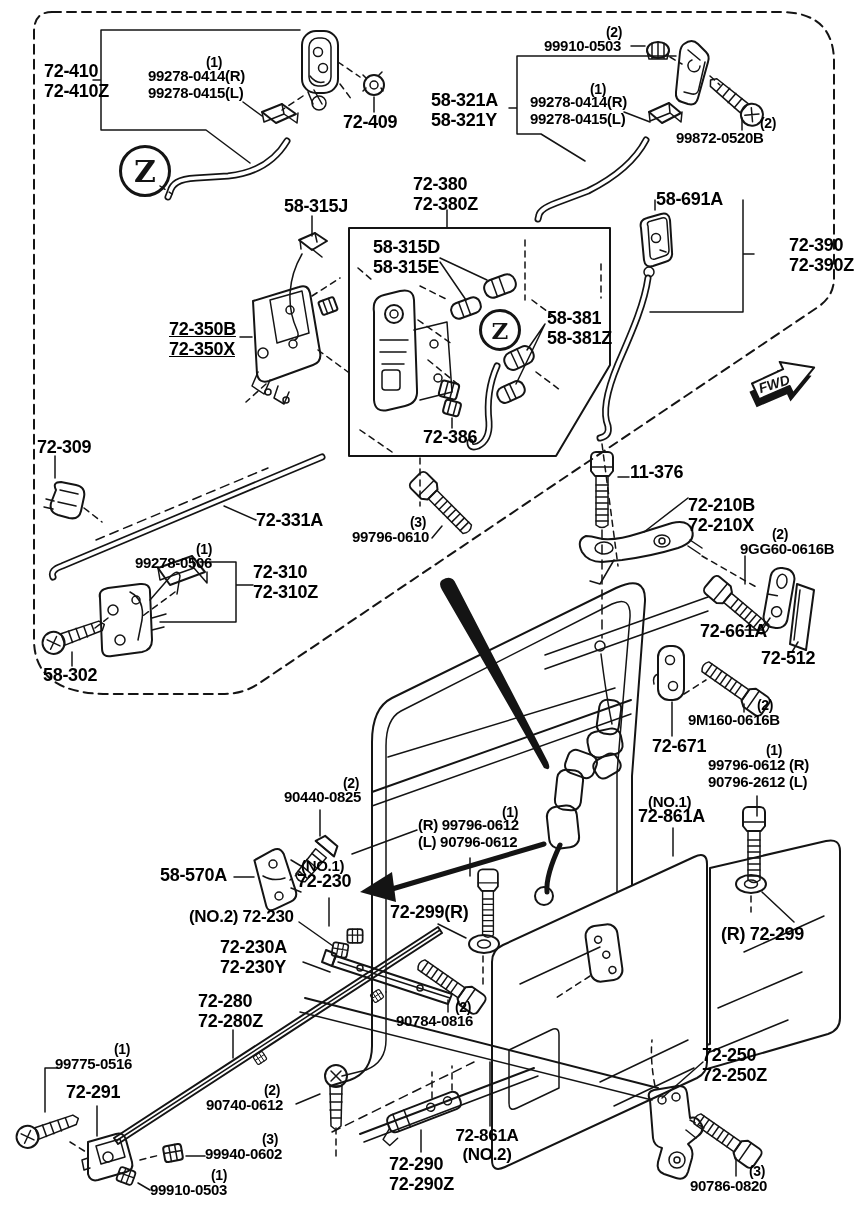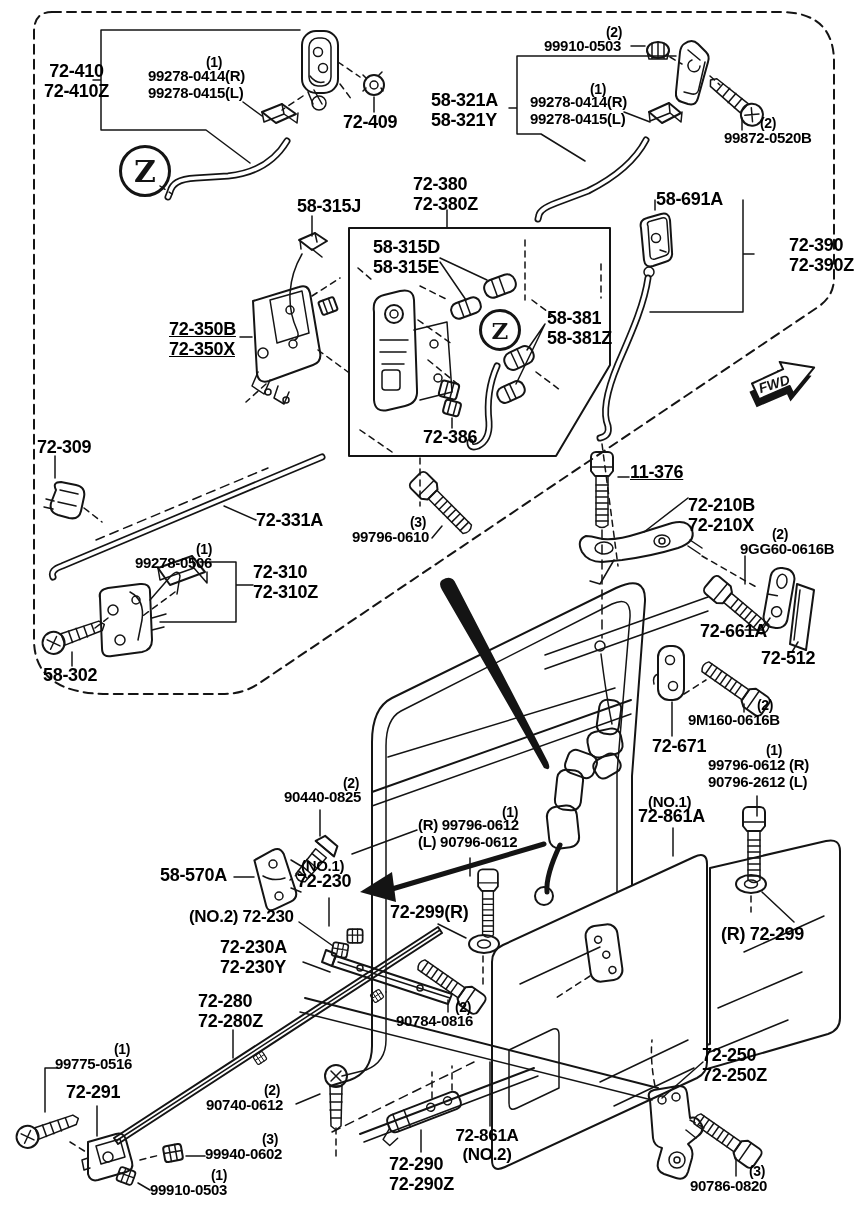--- a/index.html
+++ b/index.html
@@ -414,53 +414,53 @@
     <use href="#boltd" transform="translate(722,1136) rotate(35)"></use>
     <path class="thin" d="M736,1176 V1158"></path>
     <path class="dashs" d="M690,1120 L704,1128"></path>
     <path class="dashs" d="M655,1086 Q650,1060 652,1040"></path>
   </g>
 </svg>
 
 <div class="zmark" style="left:119px;top:145px;width:46px;height:46px;font-size:30px;">Z</div>
 <div class="zmark" style="left:479px;top:309px;width:36px;height:36px;font-size:23px;">Z</div>
 
-<div class="lbl s18" style="left:44px;top:62px;text-align:center;">72-410
+<div class="lbl s18" style="left:44px;top:62px;">72-410
 72-410Z</div>
 <div class="lbl s14" style="left:206px;top:55px;">(1)</div>
 <div class="lbl s15" style="left:148px;top:68px;">99278-0414(R)
 99278-0415(L)</div>
 <div class="lbl s18" style="left:343px;top:113px;">72-409</div>
 <div class="lbl s14" style="left:606px;top:25px;">(2)</div>
 <div class="lbl s15" style="left:544px;top:38px;">99910-0503</div>
 <div class="lbl s18" style="left:431px;top:91px;">58-321A
 58-321Y</div>
 <div class="lbl s14" style="left:590px;top:82px;">(1)</div>
 <div class="lbl s15" style="left:530px;top:94px;">99278-0414(R)
 99278-0415(L)</div>
 <div class="lbl s14" style="left:760px;top:116px;">(2)</div>
-<div class="lbl s15" style="left:724px;top:130px;">99872-0520B</div>
+<div class="lbl s15" style="left:676px;top:130px;">99872-0520B</div>
 <div class="lbl s18" style="left:413px;top:175px;">72-380
 72-380Z</div>
-<div class="lbl s18" style="left:297px;top:197px;">58-315J</div>
+<div class="lbl s18" style="left:284px;top:197px;">58-315J</div>
 <div class="lbl s18" style="left:656px;top:190px;">58-691A</div>
 <div class="lbl s18" style="left:756px;top:236px;margin-left:33px;">72-390
 72-390Z</div>
 <div class="lbl s18" style="left:373px;top:238px;">58-315D
 58-315E</div>
 <div class="lbl s18" style="left:169px;top:320px;text-decoration:underline;">72-350B
 72-350X</div>
 <div class="lbl s18" style="left:547px;top:301px;margin-top:8px;">58-381
 58-381Z</div>
 <div class="lbl s18" style="left:423px;top:428px;">72-386</div>
 <div class="lbl s18" style="left:37px;top:438px;">72-309</div>
 <div class="lbl s18" style="left:256px;top:511px;">72-331A</div>
 <div class="lbl s14" style="left:410px;top:515px;">(3)</div>
 <div class="lbl s15" style="left:352px;top:529px;">99796-0610</div>
-<div class="lbl s18" style="left:630px;top:463px;text-decoration:underline;">11-376</div>
+<div class="lbl s18" style="left:630px;top:463px;">11-376</div>
 <div class="lbl s18" style="left:688px;top:496px;">72-210B
 72-210X</div>
 <div class="lbl s14" style="left:196px;top:542px;">(1)</div>
 <div class="lbl s15" style="left:135px;top:555px;">99278-0506</div>
 <div class="lbl s18" style="left:253px;top:563px;">72-310
 72-310Z</div>
 <div class="lbl s14" style="left:772px;top:527px;">(2)</div>
 <div class="lbl s15" style="left:740px;top:541px;">9GG60-0616B</div>
 <div class="lbl s18" style="left:43px;top:666px;text-align:center;">58-302</div>
 <div class="lbl s18" style="left:700px;top:622px;">72-661A</div>

